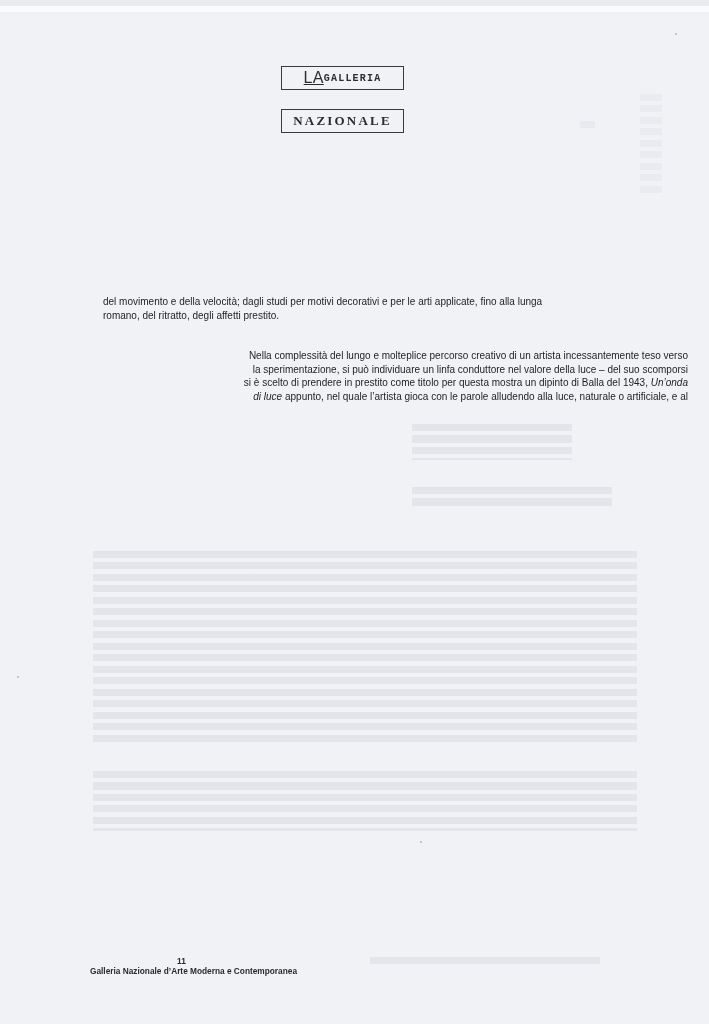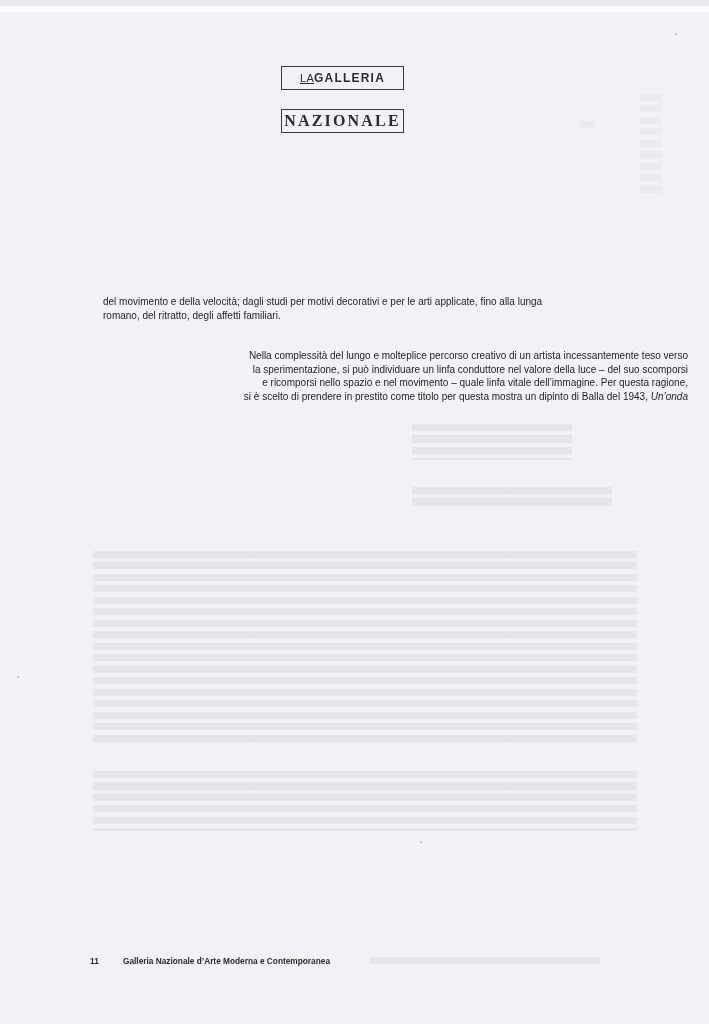--- a/index.html
+++ b/index.html
@@ -38,34 +38,34 @@
       box-sizing: border-box;
       display: flex;
       align-items: center;
       justify-content: center;
       color: #2c2c30;
     }
     .logo-box.top { top: 60px; }
     .logo-box.bottom { top: 103px; }
     .logo-la {
       font-family: "Liberation Sans", sans-serif;
-      font-size: 11px;
+      font-size: 16px;
       text-decoration: underline;
       letter-spacing: 0.3px;
       margin-right: 0;
     }
     .logo-galleria {
-      font-family: Liberation Sans, sans-serif;
-      font-size: 12px;
+      font-family: Liberation Mono, monospace;
+      font-size: 10px;
       font-weight: bold;
       letter-spacing: 1.2px;
     }
     .logo-nazionale {
       font-family: "Liberation Serif", serif;
-      font-size: 16px;
+      font-size: 13px;
       font-weight: bold;
       letter-spacing: 2.2px;
     }
     
     .body-text {
       position: absolute;
       left: 103px;
       width: 585px;
       font-family: "Liberation Sans", sans-serif;
       font-size: 10px;
@@ -101,20 +101,21 @@
     .footer {
       position: absolute;
       left: 90px;
       top: 950px;
       font-family: "Liberation Sans", sans-serif;
       font-size: 8.3px;
       font-weight: bold;
       color: #2a2a2e;
       display: flex;
       align-items: center;
+      flex-direction: column;
     }
     .footer .page-num {
       width: 33px;
     }
     .speck {
       position: absolute;
       width: 2px; height: 2px;
       background: #8a8c95;
       border-radius: 50%;
       opacity: 0.6;
@@ -138,30 +139,30 @@
     <span class="logo-la">LA</span>
     <span class="logo-galleria">GALLERIA</span>
   </div>
   <div class="logo-box bottom">
     <span class="logo-nazionale">NAZIONALE</span>
   </div>
 
   <div class="body-text para1">
     <p>
       <span class="line">del movimento e della velocità; dagli studi per motivi decorativi e per le arti applicate, fino alla lunga</span>
-      <span class="line">romano, del ritratto, degli affetti familiari.</span>
+      <span class="line">romano, del ritratto, degli affetti prestito.</span>
     </p>
   </div>
 
   <div class="body-text para2">
     <p>
       <span class="line">Nella complessità del lungo e molteplice percorso creativo di un artista incessantemente teso verso</span>
       <span class="line">la sperimentazione, si può individuare un linfa conduttore nel valore della luce – del suo scomporsi</span>
-      <span class="line">e ricomporsi nello spazio e nel movimento – quale linfa vitale dell’immagine. Per questa ragione,</span>
       <span class="line"><span>si è scelto di prendere in prestito come titolo per questa mostra un dipinto di Balla del 1943, </span><em>Un’onda</em></span>
+      <span class="line"><em>di luce</em><span> appunto, nel quale l’artista gioca con le parole alludendo alla luce, naturale o artificiale, e al</span></span>
     </p>
   </div>
 
   <div class="footer">
     <span class="page-num">11</span>
     <span>Galleria Nazionale d’Arte Moderna e Contemporanea</span>
   </div>
 
   <div class="speck" style="left:17px; top:670px;"></div>
   <div class="speck" style="left:675px; top:27px;"></div>

